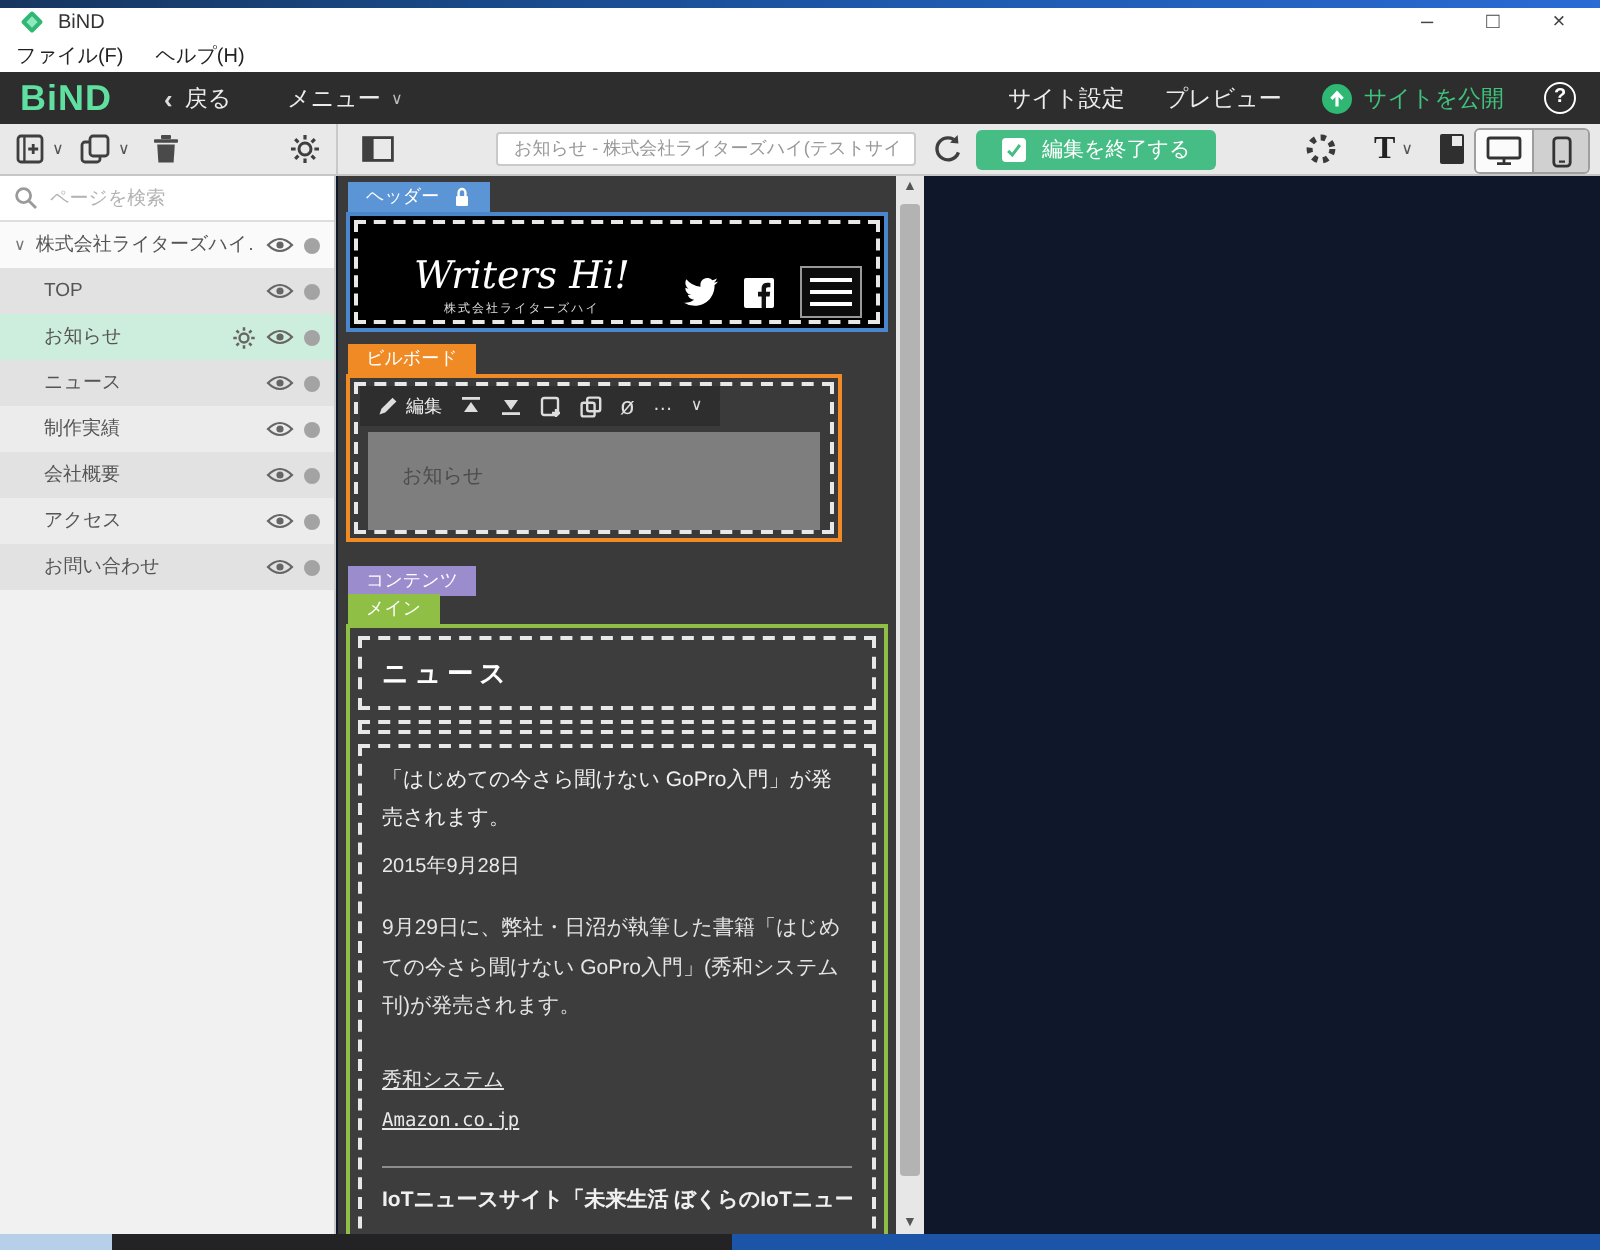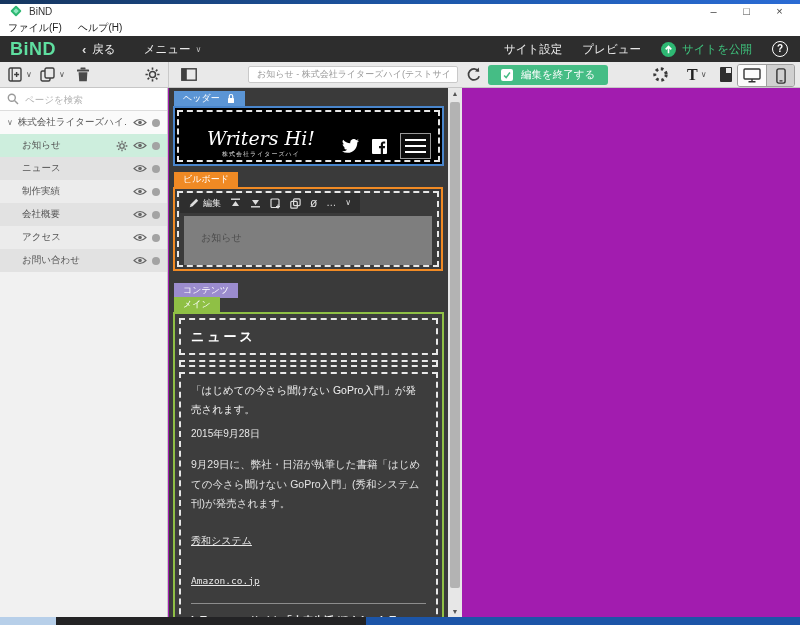--- a/index.html
+++ b/index.html
@@ -1,17 +1,17 @@
 <!DOCTYPE html>
 <html><head>
 <meta charset="utf-8">
 <style>
   *{margin:0;padding:0;box-sizing:border-box}
   html,body{background:#ececec}
-  .screen{position:relative;width:800px;height:625px;background:#a21caf;overflow:hidden;
+  .screen{position:relative;width:800px;height:625px;background:#0f172a;overflow:hidden;
           font-family:"Liberation Sans","DejaVu Sans",sans-serif}
   svg{display:block}
 
   
   .top-strip{position:absolute;left:0;top:0;width:800px;height:4px;
              background:linear-gradient(90deg,#16365f,#1d58ab 55%,#2a6bd4)}
   .titlebar{position:absolute;left:0;top:4px;width:800px;height:15px;background:#fff}
   .app-icon{position:absolute;left:12px;top:3px;width:8px;height:8px;background:#2eb873;
             transform:rotate(45deg);border-radius:1px}
   .app-icon i{position:absolute;left:2px;top:2px;right:2px;bottom:2px;background:#8fe8c0;display:block}
@@ -86,21 +86,21 @@
   .hdr-content{position:absolute;left:6px;top:5px;right:6px;bottom:5px;display:flex;align-items:flex-end}
   .logo-wrap{margin-left:26px;text-align:center;color:#fff}
   .logo-main{font-family:"DejaVu Serif","Liberation Serif",serif;font-style:italic;font-size:19px;line-height:1}
   .logo-sub{font-size:6px;letter-spacing:1px;margin-top:2px;color:#ddd}
   .social{margin-left:auto;display:flex;align-items:center;gap:13px;margin-right:5px}
   .hamburger{width:31px;height:26px;border:1px solid #999;background:#0c0c0c;display:flex;
              flex-direction:column;justify-content:center;align-items:center;gap:3.5px}
   .hbar{width:21px;height:2.5px;background:#fff}
 
   .tab-billboard{left:5px;top:84px;background:#f08a24;z-index:3}
-  .block-billboard{position:absolute;left:4px;top:99px;width:270px;height:84px;background:#3a3a3a;
+  .block-billboard{position:absolute;left:4px;top:99px;width:248px;height:84px;background:#3a3a3a;
                    border:2px solid #f08a24}
   .bb-toolbar{position:absolute;left:5px;top:4px;height:20px;background:#2e2e2e;display:flex;
               align-items:center;gap:9px;padding:0 9px;color:#ddd;z-index:2}
   .bb-edit{display:flex;align-items:center;gap:4px;font-size:9px;color:#eee}
   .bb-glyph{font-size:10px;color:#ddd;line-height:1}
   .bb-box{position:absolute;left:9px;top:27px;right:9px;height:49px;background:#7e7e7e}
   .bb-box-label{position:absolute;left:17px;top:15px;font-size:10px;color:#4d4d4d}
 
   .tab-contents{left:5px;top:195px;background:#9b8cce;z-index:2}
   .tab-main{left:5px;top:209px;background:#8fc045;z-index:3}
@@ -110,21 +110,21 @@
   .m-heading{height:37px;display:flex;align-items:center;padding-left:10px;font-size:13px;
              font-weight:bold;letter-spacing:3px}
   .m-thin{height:7px;margin-top:5px;border:2px dashed #e8e8e8}
   .m-article{margin-top:5px;border:2px dashed #e8e8e8;border-bottom:none;height:262px;
              padding:7px 10px 0;font-size:10.5px;line-height:1.85}
   .a-title{color:#f0f0f0}
   .a-date{margin-top:5px;font-size:10px;color:#e8e8e8}
   .a-body{margin-top:12px;color:#e4e4e4}
   .a-link{display:block;text-decoration:underline;color:#e8e8e8;font-size:10px;line-height:1.4;width:max-content}
   .a-link1{margin-top:20px}
-  .a-link2{margin-top:26px;font-family:"DejaVu Sans Mono","Liberation Mono",monospace;font-size:9.5px}
+  .a-link2{margin-top:6px;font-family:"DejaVu Sans Mono","Liberation Mono",monospace;font-size:9.5px}
   .a-hr{margin-top:16px;border:none;border-top:1px solid #8d8d8d}
   .a-title2{margin-top:7px;font-weight:bold;color:#f0f0f0;white-space:nowrap;overflow:hidden}
 
   
   .vscroll{position:absolute;left:448px;top:88px;width:14px;height:529px;background:#e7e7e7}
   .vs-arrow{position:absolute;left:0;width:14px;text-align:center;font-size:7px;color:#555}
   .vs-up{top:2px}.vs-down{bottom:2px}
   .vs-thumb{position:absolute;left:2px;top:14px;width:10px;height:486px;background:#b3b3b3;border-radius:2px}
 
   
@@ -276,20 +276,28 @@
     <div class="site-row">
       <span class="site-chev">∨</span>
       <span class="site-label">株式会社ライターズハイ…</span>
       <svg width="14" height="9" viewBox="0 0 14 9">
         <path d="M1 4.5 Q7 -1.5 13 4.5 Q7 10.5 1 4.5Z" fill="none" stroke="#666" stroke-width="1.1"></path>
         <circle cx="7" cy="4.5" r="1.8" fill="#666"></circle>
       </svg>
       <span class="dot"></span>
     </div>
 
+    <div class="row row-a">
+      <span class="row-label">TOP</span>
+      <svg width="14" height="9" viewBox="0 0 14 9">
+          <path d="M1 4.5 Q7 -1.5 13 4.5 Q7 10.5 1 4.5Z" fill="none" stroke="#666" stroke-width="1.1"></path>
+          <circle cx="7" cy="4.5" r="1.8" fill="#666"></circle>
+        </svg>
+      <span class="dot"></span>
+    </div>
     <div class="row row-sel">
       <span class="row-label">お知らせ</span>
       <svg width="12" height="12" viewBox="0 0 15 15">
         <circle cx="7.5" cy="7.5" r="2.8" fill="none" stroke="#666" stroke-width="1.5"></circle>
         <g stroke="#666" stroke-width="1.6">
             <path d="M7.5 0.8v2.2 M7.5 12v2.2 M0.8 7.5h2.2 M12 7.5h2.2 M2.8 2.8l1.5 1.5 M10.7 10.7l1.5 1.5 M2.8 12.2l1.5-1.5 M10.7 4.3l1.5-1.5"></path>
           </g>
       </svg>
       <svg width="14" height="9" viewBox="0 0 14 9">
           <path d="M1 4.5 Q7 -1.5 13 4.5 Q7 10.5 1 4.5Z" fill="none" stroke="#666" stroke-width="1.1"></path>

